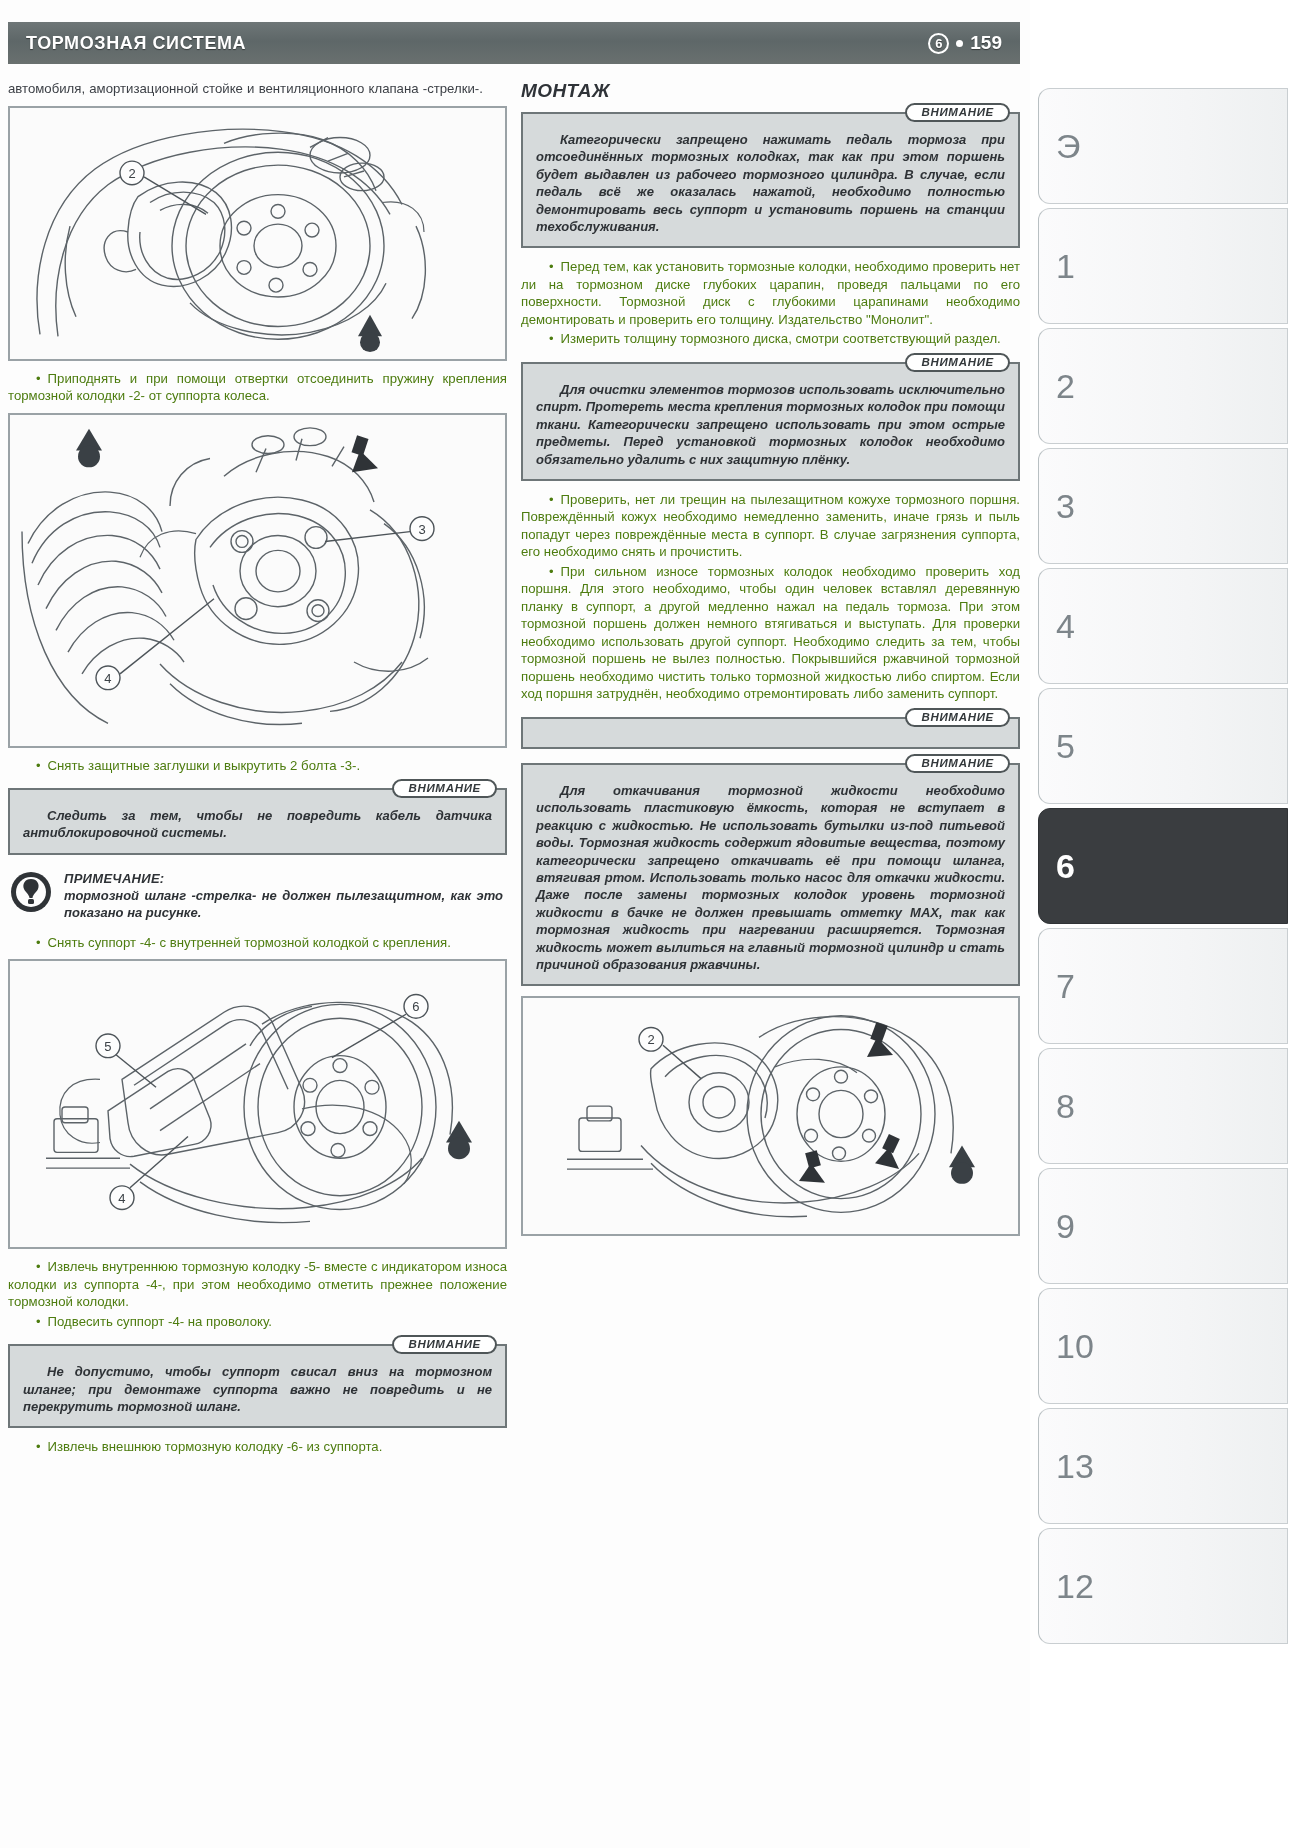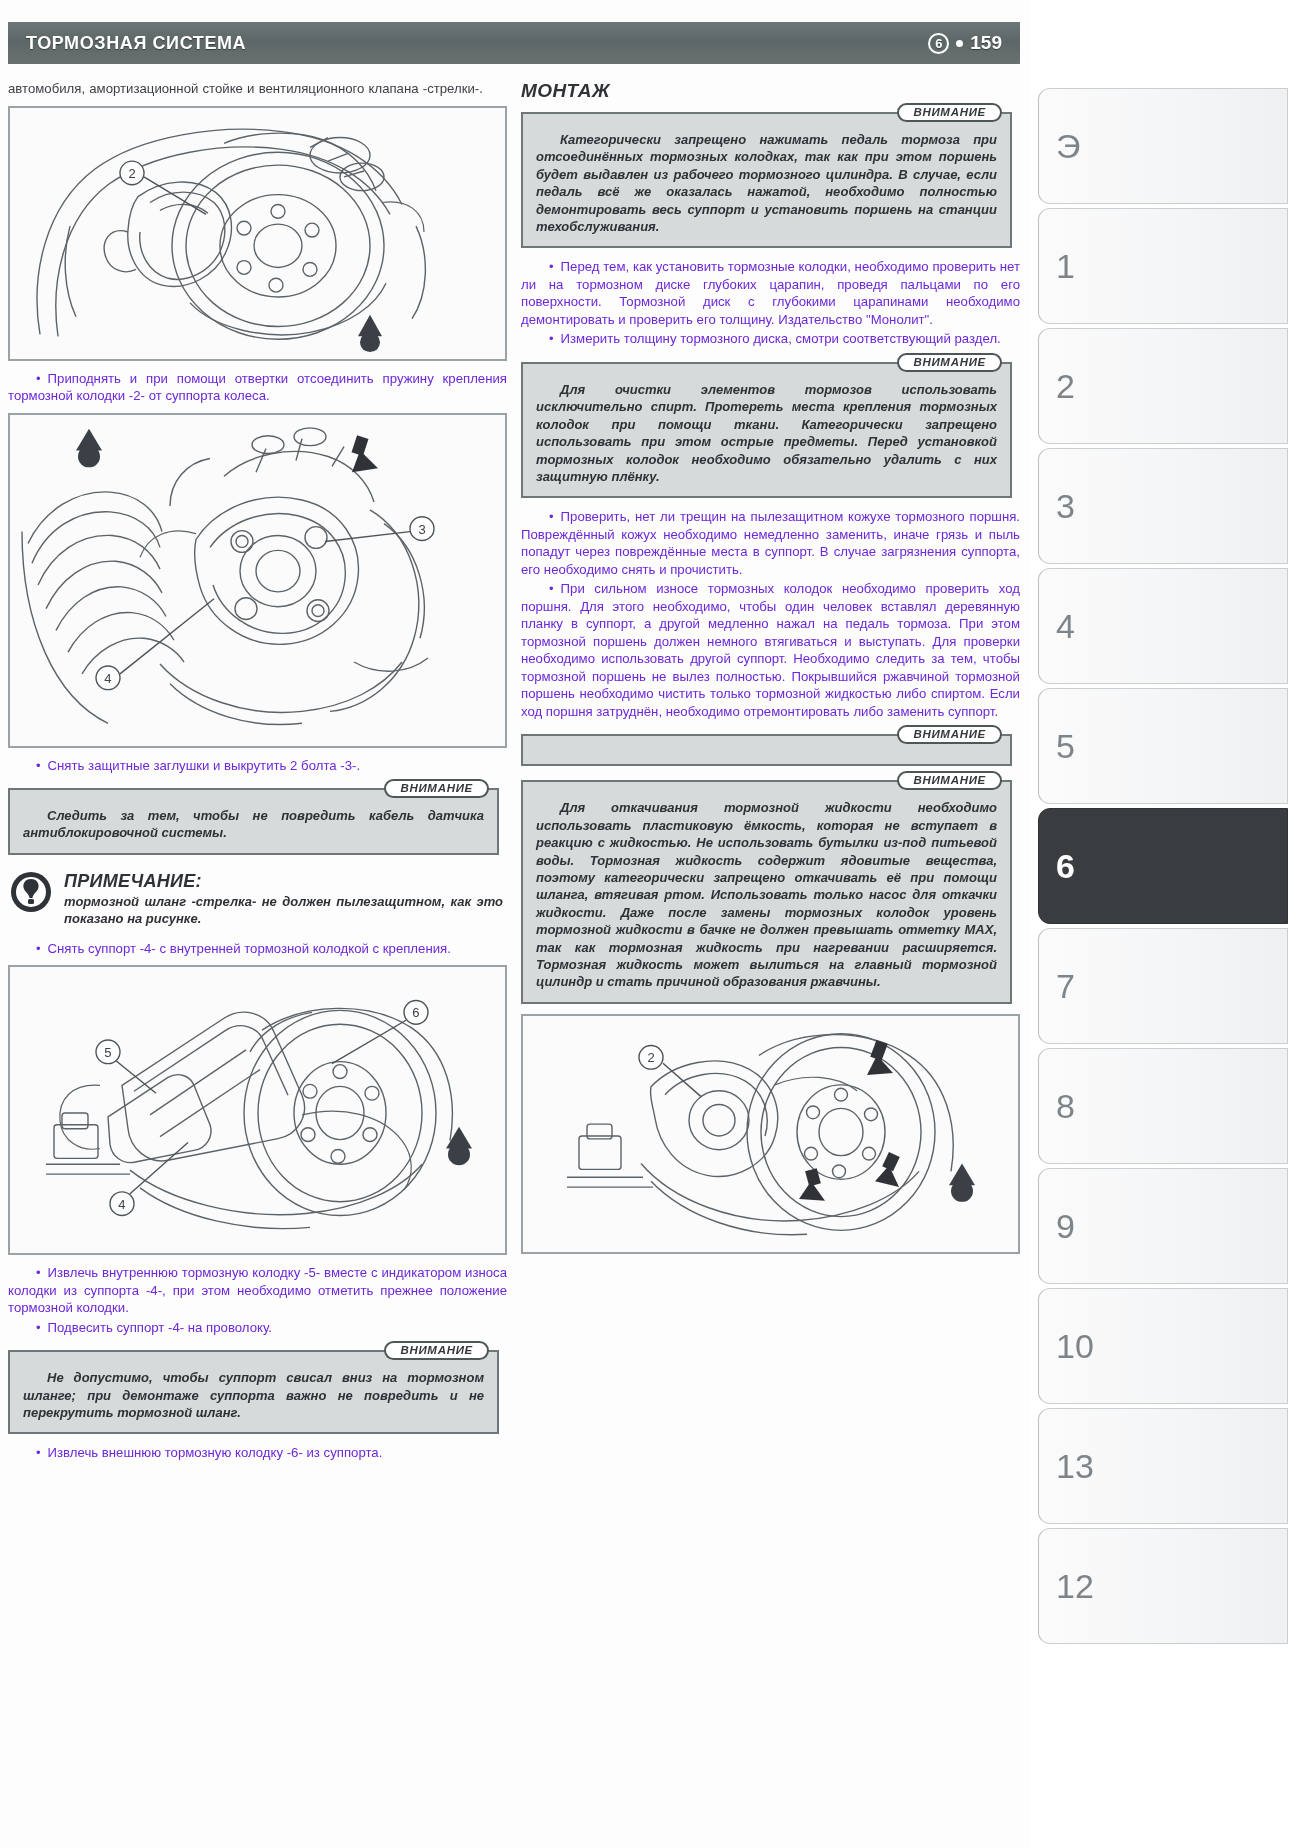--- a/index.html
+++ b/index.html
@@ -55,21 +55,21 @@
   .col { width:499px; }
 
   
   .para {
     font-size:13.2px; line-height:17.5px;
     color:#3b3f45; text-align:justify;
     margin:0 0 3px 0;
     word-spacing:0.5px;
   }
   .bullet-para {
-    font-size:13.2px; line-height:17.5px; color:#6d28d9;
+    font-size:13.2px; line-height:17.5px; color:#4d7c0f;
     text-align:justify; margin:0 0 2px 0;
     text-indent:28px;
   }
   .bullet-para::before {
     content:"\2022";
     font-size:13px;
     margin-right:7px;
   }
   .sect-head {
     font-size:19px; font-weight:bold; font-style:italic;
@@ -85,21 +85,21 @@
     margin:8px 0 9px 0;
     overflow:hidden;
   }
   .figure svg { display:block; width:100%; height:100%; }
 
   
   .warn {
     position:relative;
     border:2px solid #6e7678;
     background:#d6dadb;
-    margin:14px 8px 10px 0;
+    margin:14px 0 10px 0;
     padding:17px 13px 11px 13px;
   }
   .warn .warn-tag {
     position:absolute; right:8px; top:-11px;
     background:#ffffff;
     border:2px solid #4f5658;
     border-radius:11px;
     padding:1px 14px 2px 14px;
     font-size:11.5px; font-weight:bold; font-style:italic;
     letter-spacing:.7px;
@@ -119,21 +119,21 @@
   .note {
     display:flex; gap:12px; align-items:flex-start;
     margin:14px 0 10px 0; padding:2px 4px 2px 2px;
   }
   .note .note-icon {
     flex:0 0 auto; width:42px; height:42px;
     position:relative;
   }
   .note .note-body { flex:1 1 auto; }
   .note .note-title {
-    font-size:18px; font-weight:bold; font-style:italic;
+    font-size:13px; font-weight:bold; font-style:italic;
     color:#2e3236; margin:0 0 1px 0; letter-spacing:.3px;
   }
   .note .note-text {
     font-size:13px; line-height:17.4px;
     font-style:italic; font-weight:bold; color:#2e3236;
     text-align:justify; margin:0;
   }
 
   
   #tabs {

